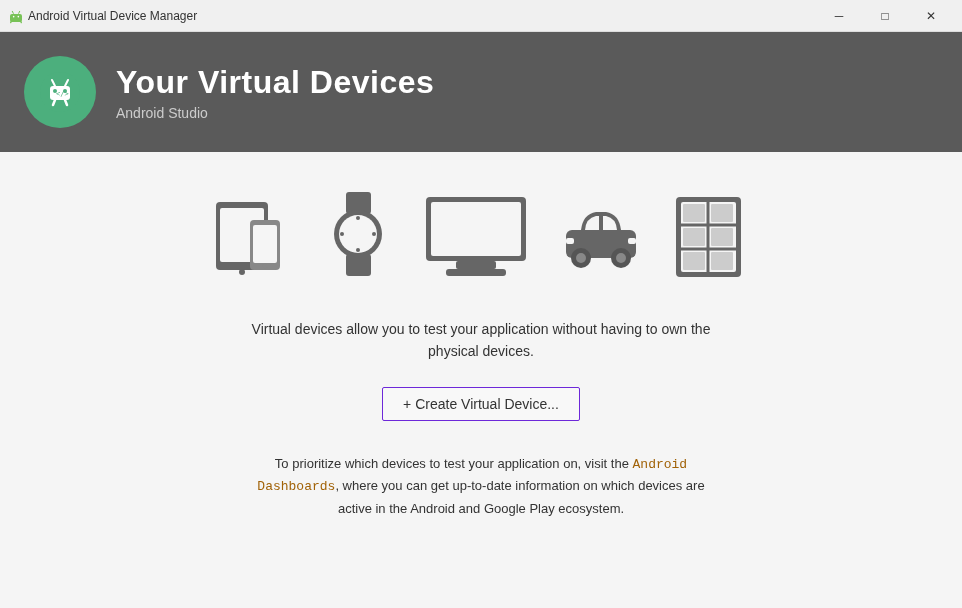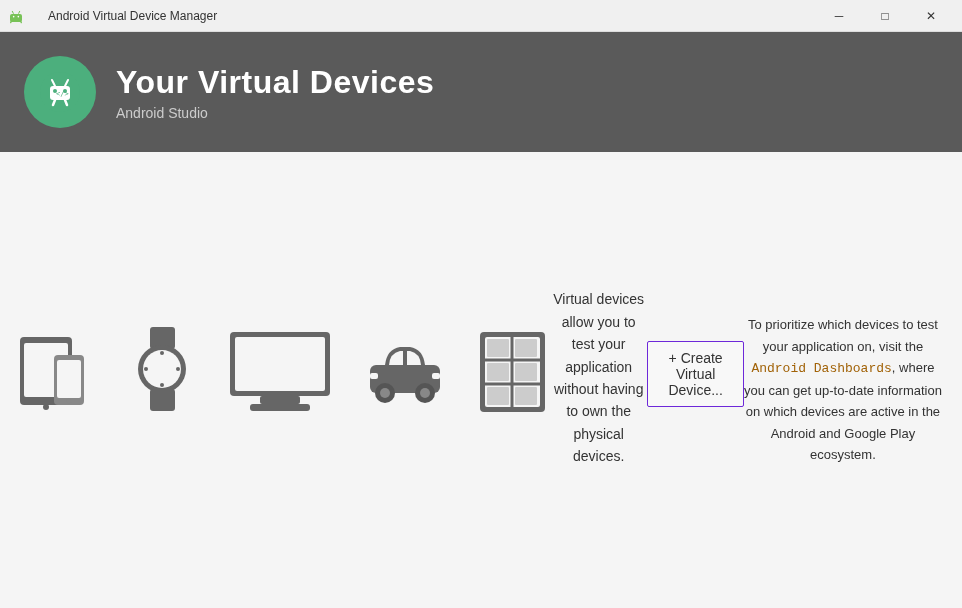--- a/index.html
+++ b/index.html
@@ -18,21 +18,21 @@
       display: flex;
       align-items: center;
       justify-content: space-between;
       padding: 0 8px;
       border-bottom: 1px solid #ddd;
       user-select: none;
     }
     .title-bar-left {
       display: flex;
       align-items: center;
-      gap: 24px;
+      gap: 4px;
       font-size: 12px;
       color: #333;
     }
     .android-logo {
       width: 16px;
       height: 16px;
     }
     .title-bar-controls {
       display: flex;
       gap: 0;
@@ -78,21 +78,21 @@
     .header-text p {
       font-size: 14px;
       color: #cccccc;
       margin-top: 4px;
     }
 
     
     .main {
       background: #f5f5f5;
       display: flex;
-      flex-direction: row;
+      flex-direction: column;
       align-items: center;
       padding: 40px 20px 20px;
       height: calc(608px - 32px - 120px);
     }
 
     
     .devices-row {
       display: flex;
       align-items: center;
       gap: 30px;

